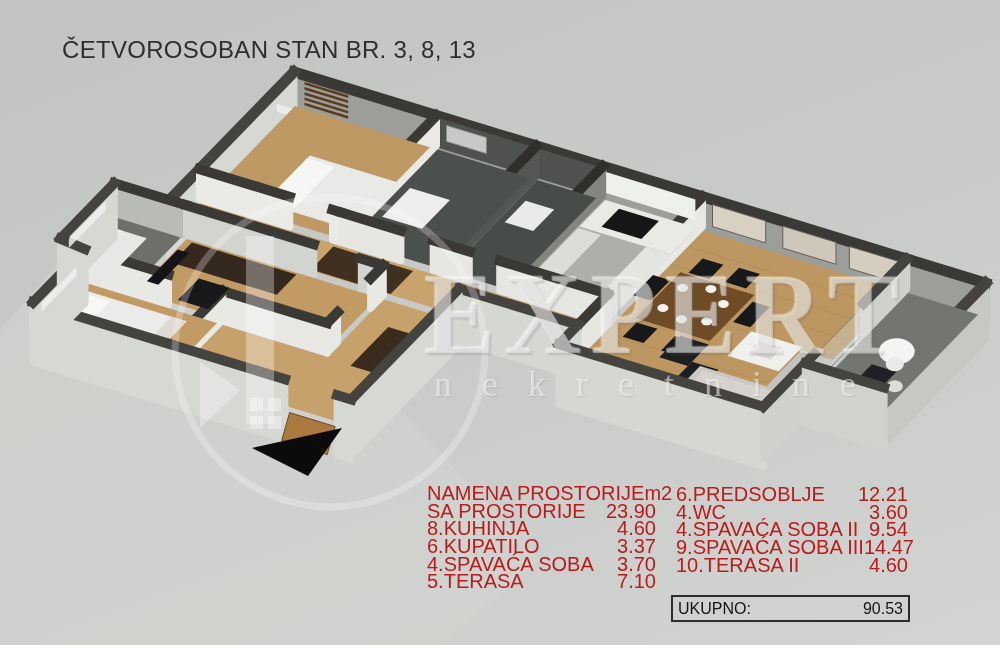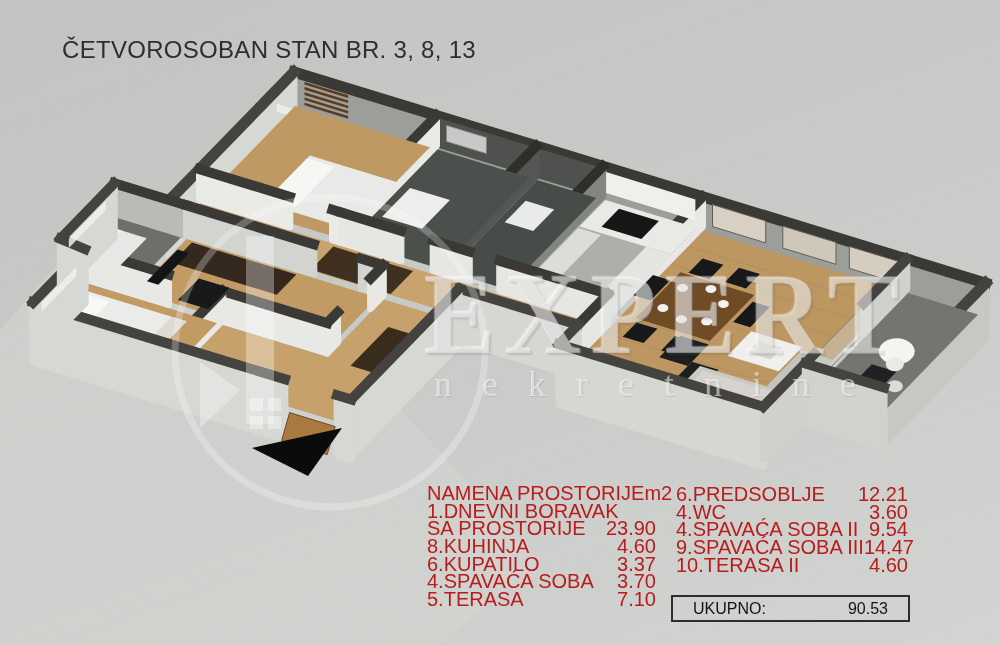--- a/index.html
+++ b/index.html
@@ -33,21 +33,21 @@
   .tbl{position:absolute;z-index:5;color:#b91c1c;font-size:20px;}
   .tbl .row{display:flex;justify-content:space-between;height:17.7px;line-height:17.7px;white-space:nowrap;}
   .tbl .lbl{text-align:left;}
   .tbl .val{text-align:left;}
   #tbl-left{left:427px;top:485px;width:229px;}
   #tbl-right{left:676px;top:486px;width:232px;}
   #total-box{
     position:absolute;left:671px;top:595px;width:239px;height:27px;z-index:5;
     border:2px solid #2d2d2d;box-sizing:border-box;
     display:flex;justify-content:space-between;align-items:center;
-    padding:0 20px;font-size:16px;color:#151515;white-space:nowrap;gap:24px;
+    padding:0 5px;font-size:16px;color:#151515;white-space:nowrap;gap:24px;
   }
 </style>
 </head>
 <body>
 
 <div id="stage">
   <svg id="plan" width="1000" height="645" viewBox="0 0 1000 645">
       <g>
         <polygon points="70.0,250.0 210.0,205.0 540.0,560.0 440.0,645.0 0.0,645.0 0.0,330.0" fill="#d3d5d2" opacity="0.55"></polygon>
         <polygon points="294.0,72.0 906.8,259.0 906.8,299.0 294.0,112.0" fill="#9c9e99" stroke="#9c9e99" stroke-width="7" stroke-linejoin="round"></polygon>
@@ -219,24 +219,20 @@
   <div id="title">ČETVOROSOBAN STAN BR. 3, 8, 13</div>
 
   <div class="wm-brand">EXPERT</div>
   <div class="wm-tag">nekretnine</div>
 
   <div id="tbl-left" class="tbl">
     <div class="row">
       <span class="lbl">NAMENA PROSTORIJE</span>
       <span class="val">m2</span>
     </div>
-  <div class="row">
-        <span class="lbl">1.DNEVNI BORAVAK</span>
-        <span class="val"></span>
-      </div>
       <div class="row">
         <span class="lbl">SA PROSTORIJE</span>
         <span class="val">23.90</span>
       </div>
       <div class="row">
         <span class="lbl">8.KUHINJA</span>
         <span class="val">4.60</span>
       </div>
       <div class="row">
         <span class="lbl">6.KUPATILO</span>

